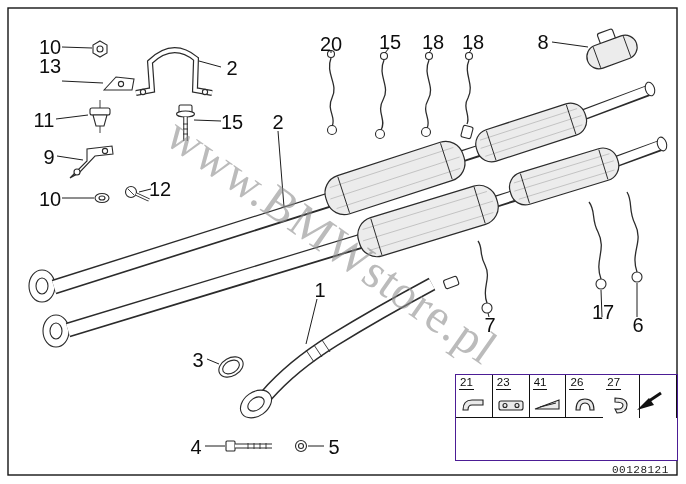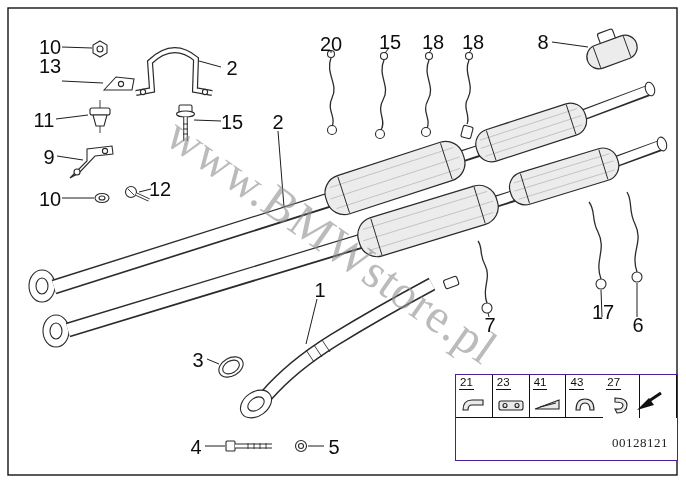--- a/index.html
+++ b/index.html
@@ -23,22 +23,22 @@
   .legend{position:absolute;left:455px;top:374px;width:221px;height:85px;border:1px solid #4c1d95;
           display:grid;grid-template-columns:repeat(6,1fr);grid-template-rows:repeat(2,1fr);
           background:#fff}
   .cell{position:relative;border-right:1px solid #111;border-bottom:1px solid #111}
   .cell:nth-child(4n){border-right:none}
   .cell:nth-child(n+5){border-bottom:none}
   .cell-num{position:absolute;left:3px;top:1px;font-size:11.5px;color:#0d0d0d;
             border-bottom:1px solid #111;padding:0 1px 1px}
   .cell-icon{position:absolute;right:3px;bottom:2px}
   .mini{fill:#eaeaea;stroke:#222;stroke-width:1.1}
-  .docnum{position:absolute;left:612px;top:435px;font-family:Liberation Serif, serif;
-          font-size:13px;color:#222;letter-spacing:.5px}
+  .docnum{position:absolute;left:612px;top:464px;font-family:Liberation Mono, monospace;
+          font-size:11px;color:#222;letter-spacing:.5px}
 </style>
 </head>
 <body>
 
 <div class="stage">
 
   <svg class="art" width="686" height="484" viewBox="0 0 686 484">
 
     <rect class="frame" x="8" y="8" width="669" height="467"></rect>
 
@@ -273,21 +273,21 @@
       </svg>
     </div>
     <div class="cell">
       <span class="cell-num">41</span>
       <svg class="cell-icon" width="30" height="22" viewBox="0 0 30 22">
         <polygon class="mini" points="3,16 27,7 27,16"></polygon>
         <line x1="8" y1="14" x2="24" y2="10" stroke="#222" stroke-width="1"></line>
       </svg>
     </div>
     <div class="cell">
-      <span class="cell-num">43</span>
+      <span class="cell-num">26</span>
       <svg class="cell-icon" width="30" height="22" viewBox="0 0 30 22">
         <path class="mini" d="M6 17 Q6 6 15 6 Q24 6 24 17 L20 17 Q20 10 15 10 Q10 10 10 17 Z"></path>
       </svg>
     </div>
     <div class="cell">
       <span class="cell-num">27</span>
       <svg class="cell-icon" width="30" height="22" viewBox="0 0 30 22">
         <path class="mini" d="M9 4 Q21 4 21 11 Q21 19 11 19 L9 15 Q17 16 17 11 Q17 8 9 8 Z"></path>
       </svg>
     </div>

